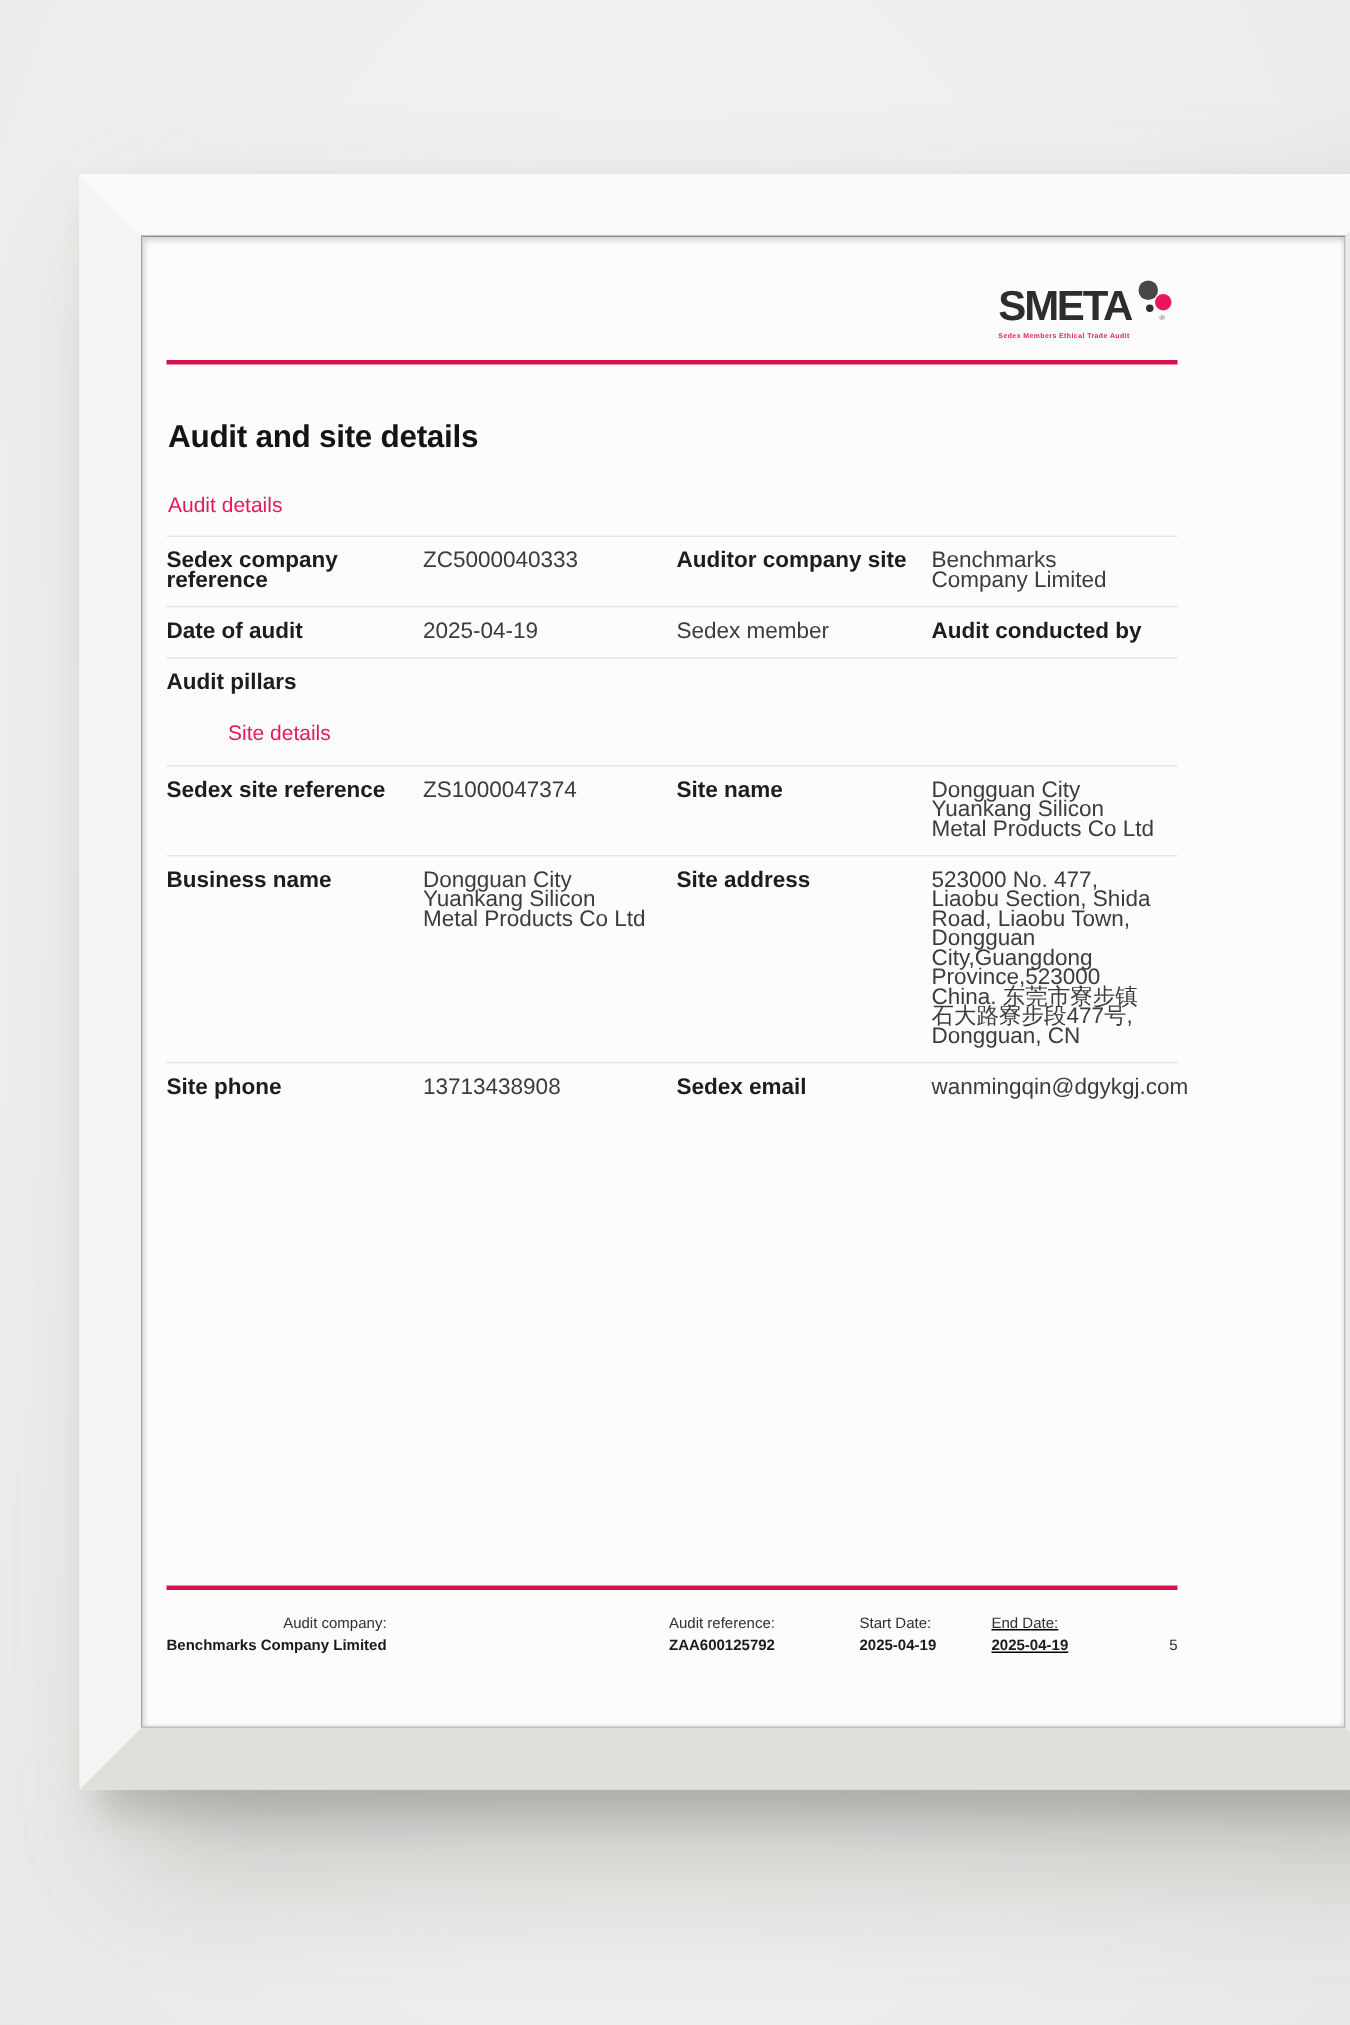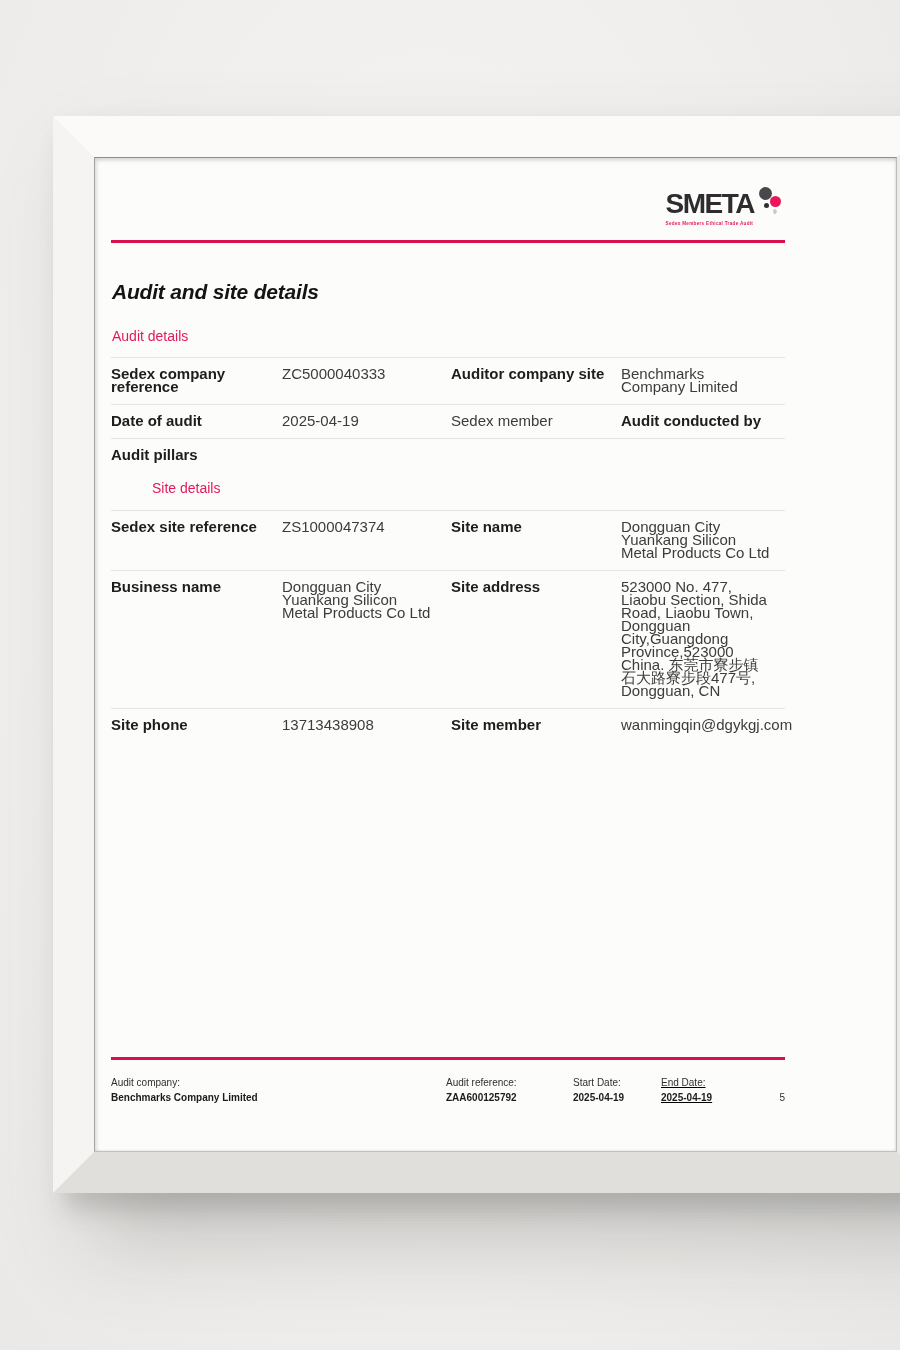--- a/index.html
+++ b/index.html
@@ -49,21 +49,21 @@
     font-size:4.6px; font-weight:700; letter-spacing:0.3px; margin-top:2px;
     color:#e6195c; white-space:nowrap;
   }
 
   .rule { position:absolute; left:0; width:674px; height:3px; background:#d8114e; }
   .rule-top { top:82px; }
   .rule-bottom { top:899px; }
 
   .doc-title {
     position:absolute; top:120px; left:1px;
-    font-size:21px; line-height:28px; font-weight:700; letter-spacing:-0.2px; color:#141414;font-style:italic;
+    font-size:21px; line-height:28px; font-weight:700; letter-spacing:-0.2px; color:#141414;
   }
   .section-heading {
     position:absolute; left:1px;
     font-size:14px; font-weight:400; color:#e4185e;
   }
   .h-audit { top:170px; }
   .h-site  { top:322px;margin-left:40px; }
 
   .dtable { position:absolute; left:0; width:674px; }
   .t-audit { top:199px; }
@@ -74,21 +74,21 @@
     padding:9px 14px 11px 0;
     font-size:15px; line-height:13px; color:#3c3c3c;
   }
   .cell.lbl { font-weight:700; color:#1d1d1d; }
 
   
   .footer { position:absolute; top:917px; left:0; width:674px; height:32px; }
   .f-block { position:absolute; top:0; }
   .f-label { font-size:10px; line-height:15px; color:#2f2f2f; }
   .f-value { font-size:10px; line-height:15px; font-weight:700; color:#1b1b1b; }
-  .f-company { left:0; }
+  .f-company { left:0;text-align:right; }
   .f-ref     { left:335px; }
   .f-start   { left:462px; }
   .f-end     { left:550px;text-decoration:underline; }
   .f-page {
     position:absolute; right:0; top:15px;
     font-size:10px; line-height:15px; color:#2f2f2f;
   }
 </style>
 </head>
 <body>
@@ -146,21 +146,21 @@
           </div>
           <div class="t-row">
             <div class="cell lbl">Business name</div>
             <div class="cell">Dongguan City Yuankang Silicon Metal Products Co Ltd</div>
             <div class="cell lbl">Site address</div>
             <div class="cell">523000 No. 477, Liaobu Section, Shida Road, Liaobu Town, Dongguan City,Guangdong Province,523000 China. 东莞市寮步镇石大路寮步段477号, Dongguan, CN</div>
           </div>
           <div class="t-row">
             <div class="cell lbl">Site phone</div>
             <div class="cell">13713438908</div>
-            <div class="cell lbl">Site member</div>
+            <div class="cell lbl">Sedex email</div>
             <div class="cell">wanmingqin@dgykgj.com</div>
           </div>
         </div>
 
         <div class="rule rule-bottom"></div>
 
         <div class="footer">
           <div class="f-block f-company">
             <div class="f-label">Audit company:</div>
             <div class="f-value">Benchmarks Company Limited</div>

